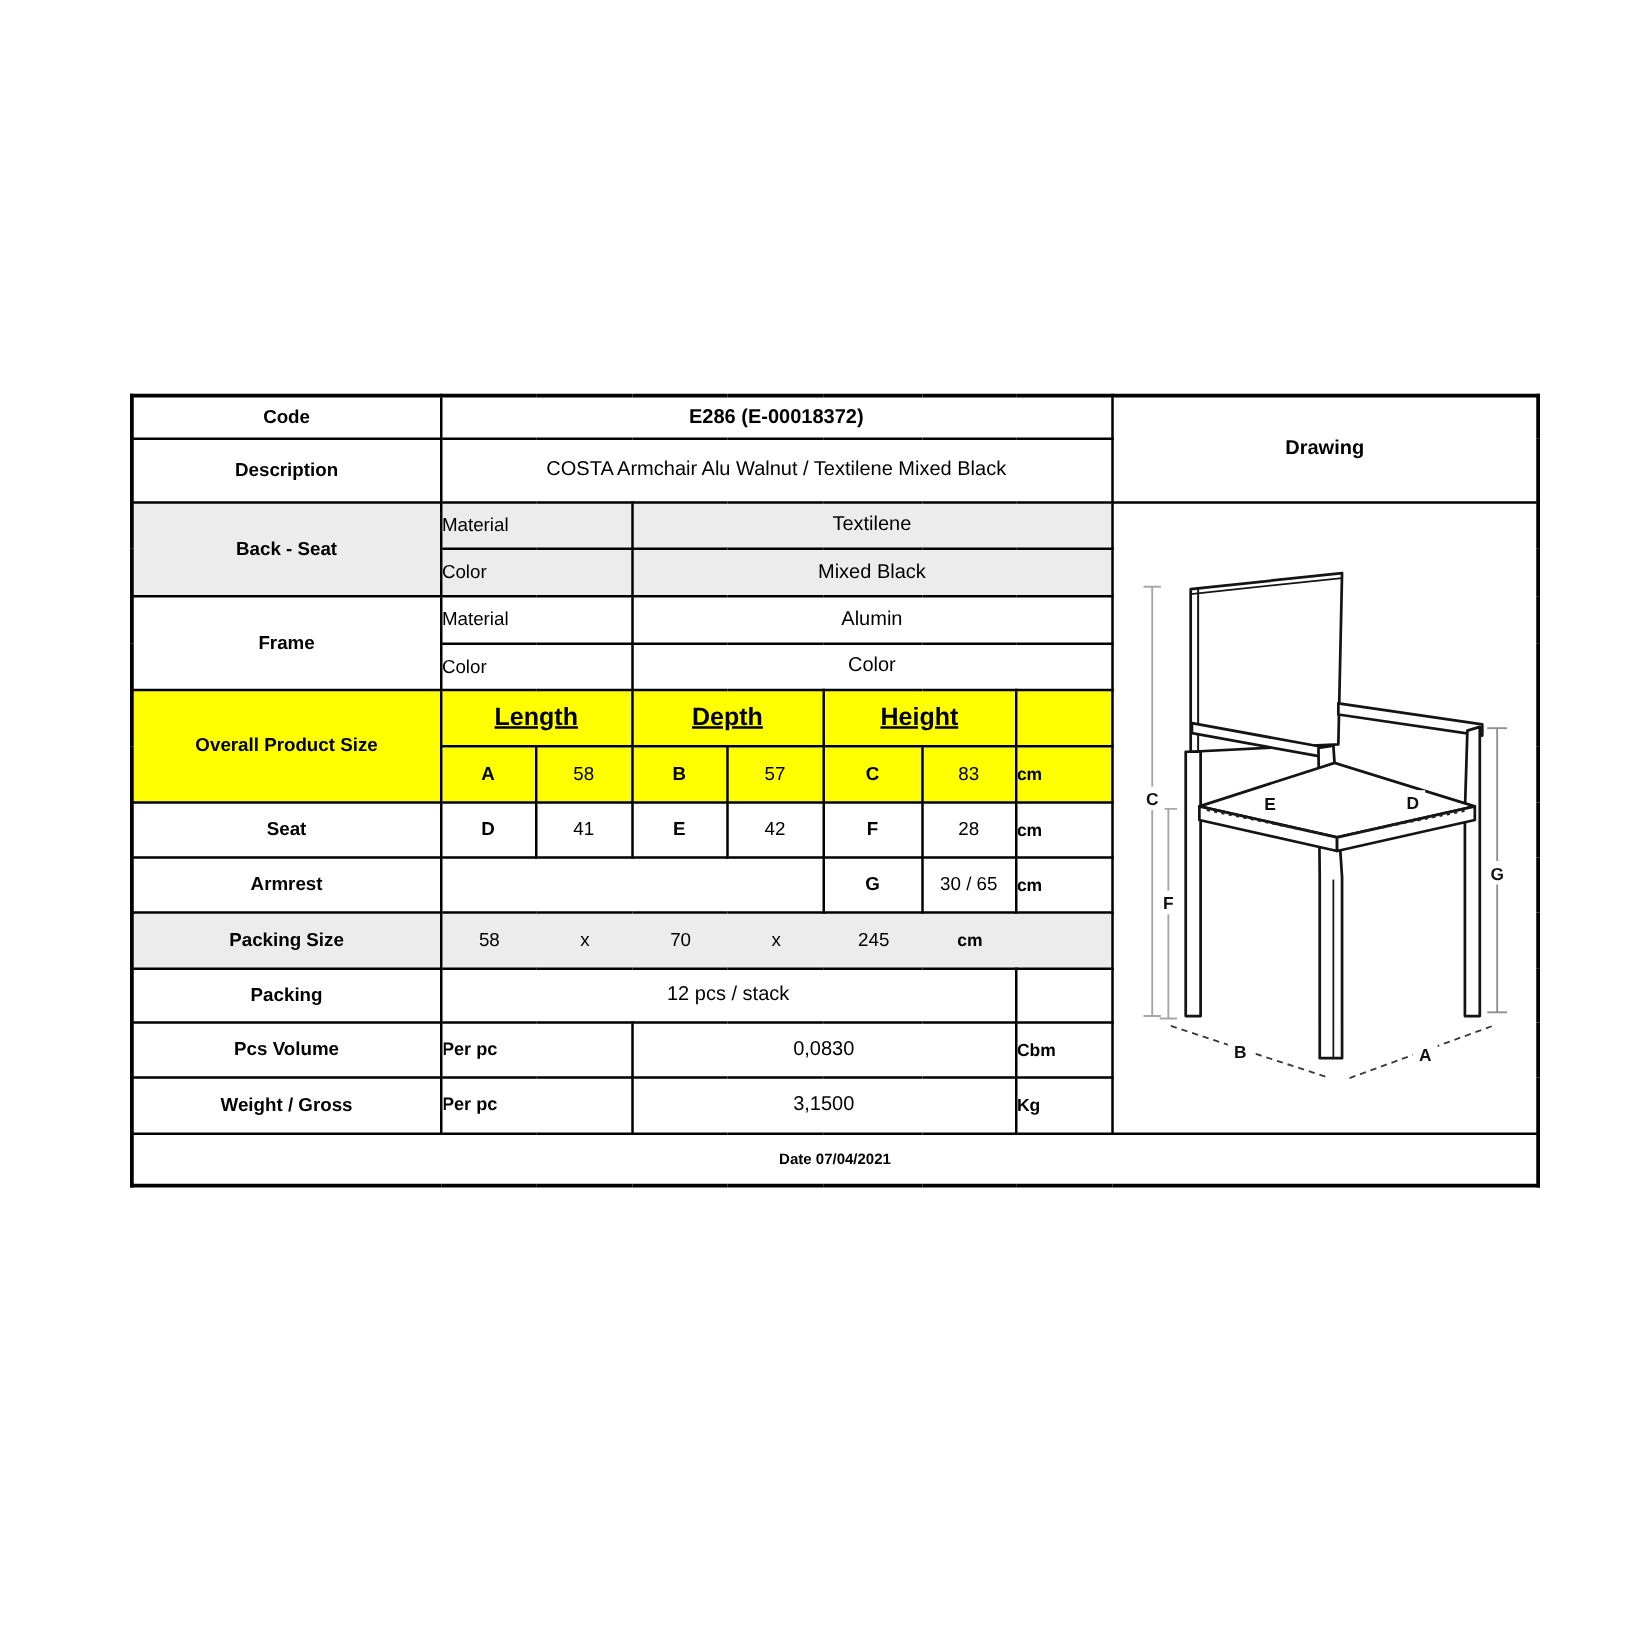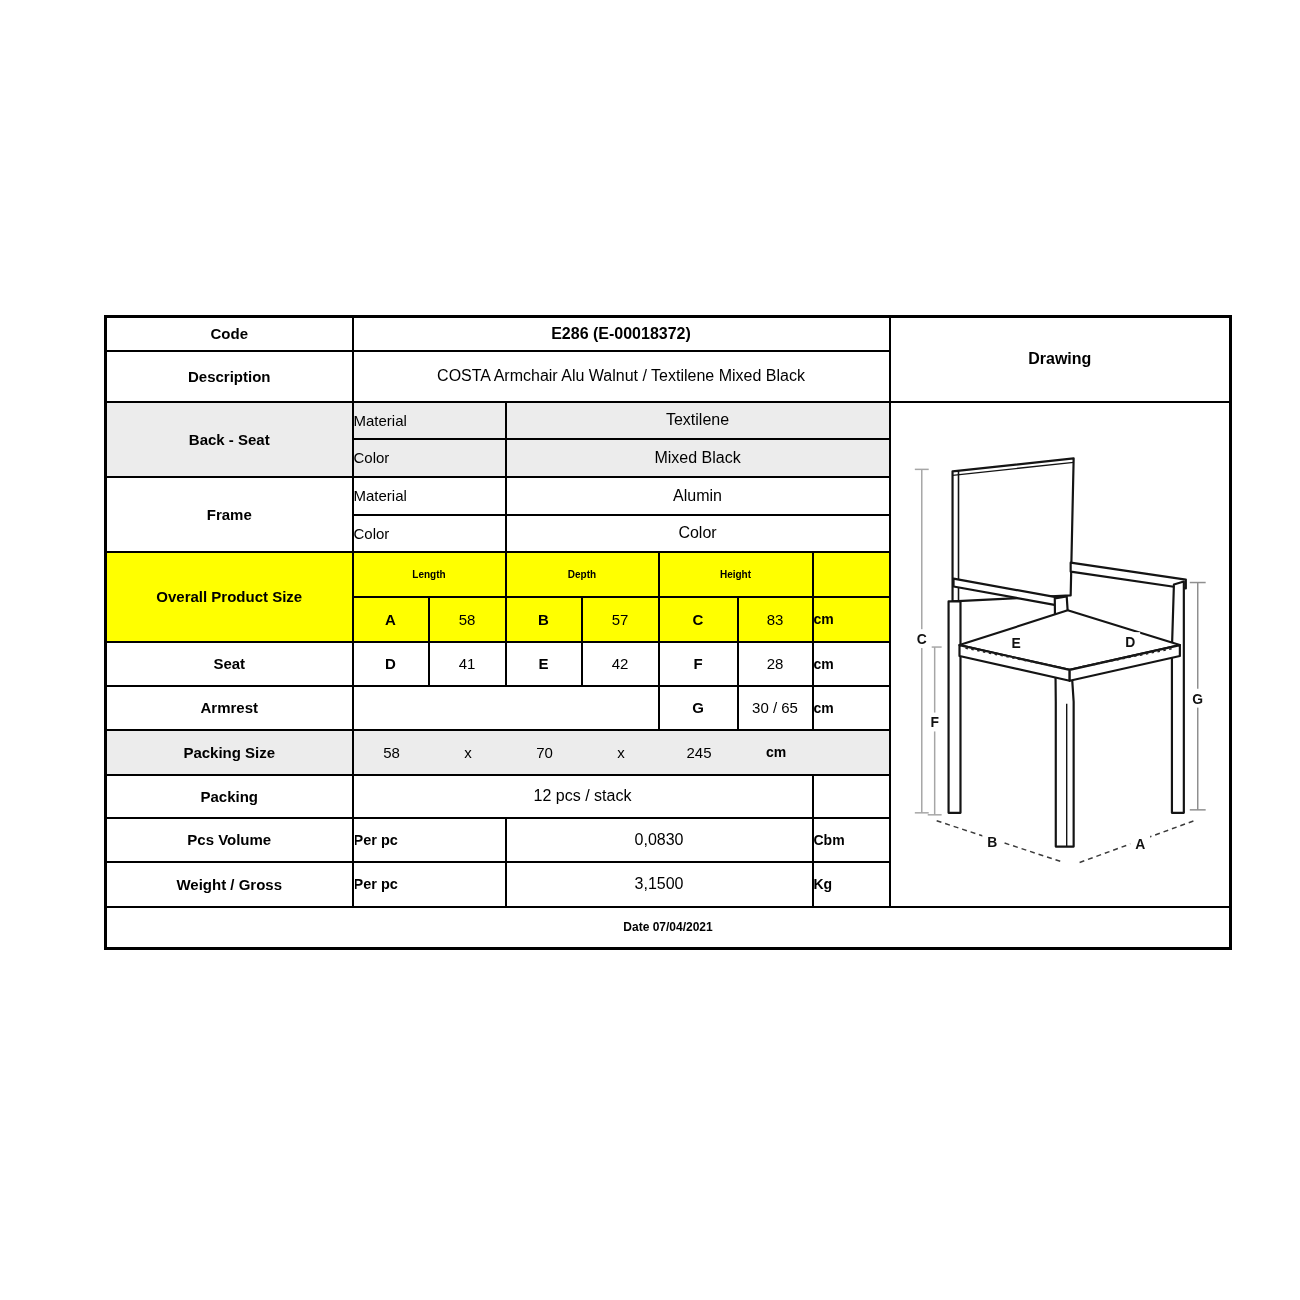--- a/index.html
+++ b/index.html
@@ -27,21 +27,21 @@
     border:2px solid #000;
     padding:0; vertical-align:middle;
     overflow:hidden; white-space:nowrap;
   }
   td.lbl{ font-weight:bold; padding-left:5px; text-align:center; }
   td.sub{ padding-left:6px; text-align:left; }
   td.val{ text-align:center; font-size:16px; }
   td.key{ text-align:center; font-weight:bold; }
   td.num{ text-align:center; }
   td.unit{ font-weight:bold; font-size:14px; padding-left:5px; text-align:left; }
-  td.hdr{ text-align:center; font-weight:bold; font-size:10px; }
+  td.hdr{ text-align:center; font-weight:bold; font-size:20px;text-decoration:underline; }
   td.per{ text-align:left; font-weight:bold; font-size:14.5px;border-radius:13px; }
   td.bold{ font-weight:bold; }
   .gray{ background:#ececec; }
   .yellow{ background:#ffff00; }
   td.drawhdr{ text-align:center; font-weight:bold; font-size:16px; }
   td.chair-cell{ padding:0; vertical-align:top; }
   td.datecell{ text-align:center; font-weight:bold; font-size:12px; }
 
   .packline{ display:flex; align-items:center; }
   .packline span{ display:inline-block; text-align:center; }

